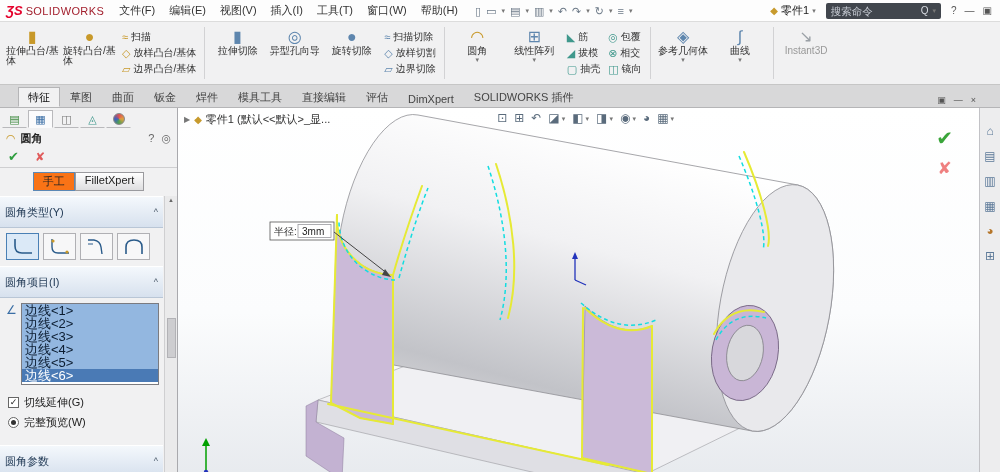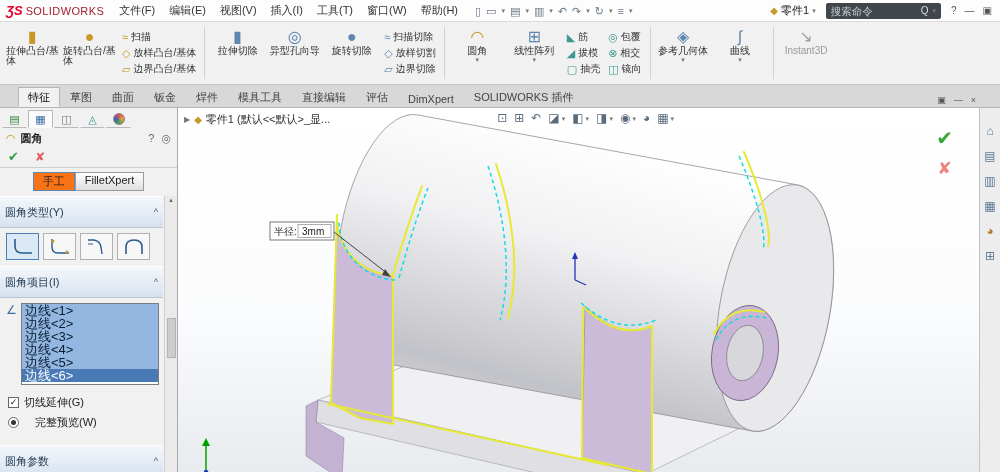--- a/index.html
+++ b/index.html
@@ -67,21 +67,21 @@
 .type-row{display:flex;gap:4px;padding:5px 6px 6px}
 .type-btn{width:33px;height:27px;border:1px solid #b0b0b4;background:#f7f7f8;display:flex;align-items:center;justify-content:center}
 .type-btn.selected{border-color:#4a80b5;background:#dbe9f7}
 .items-row{display:flex;gap:3px;padding:5px 4px 3px 5px}
 .edge-glyph{color:#3a6ea5;font-size:12px;width:13px;text-align:center}
 .listbox{flex:1;background:#fff;border:1px solid #7b7b80;height:82px;overflow:hidden}
 .edge-item{height:13px;line-height:13px;padding-left:3px;font-size:13px;background:#93b7e0;color:#0b1c30}
 .edge-item.current{background:#4a7ab5;color:#fff}
 .chk-row{display:flex;align-items:center;gap:5px;padding:7px 8px 3px}
 .chk{width:11px;height:11px;border:1px solid #666;background:#fff;font-size:9px;line-height:9px;text-align:center;color:#1a1a1a}
-.radio-row{display:flex;align-items:center;gap:16px;padding:2px 8px 1px}
+.radio-row{display:flex;align-items:center;gap:5px;padding:2px 8px 1px}
 .rad{width:11px;height:11px;border:1px solid #666;border-radius:50%;background:#fff;position:relative;flex:0 0 auto}
 .rad.on::after{content:"";position:absolute;inset:2px;background:#333;border-radius:50%}
 .params-h{margin-top:14px}
 .pm-scroll{position:absolute;right:0;top:0;bottom:0;width:13px;background:#eaeaeb;border-left:1px solid #cfcfd1;display:flex;flex-direction:column;justify-content:space-between;align-items:center;padding:1px 0;color:#666}
 .pm-scroll span{font-size:6px}
 .pm-scroll .thumb{width:9px;height:40px;background:#cdcdd0;border:1px solid #b2b2b6}
 
 .vp-svg{position:absolute;left:0;top:0}
 .tree-header{position:absolute;left:6px;top:4px;display:flex;align-items:center;gap:4px;color:#333}
 .tree-header .arrow{color:#777;font-size:8px}

